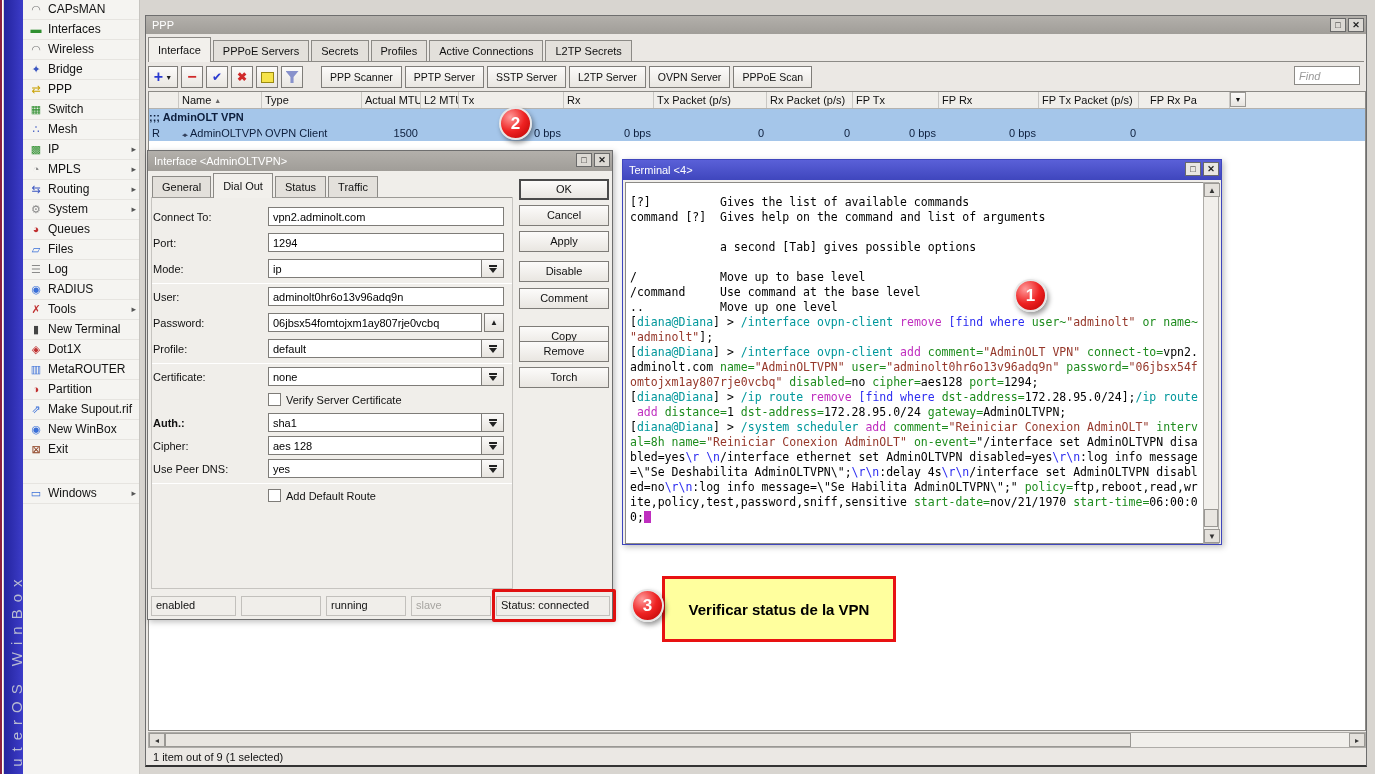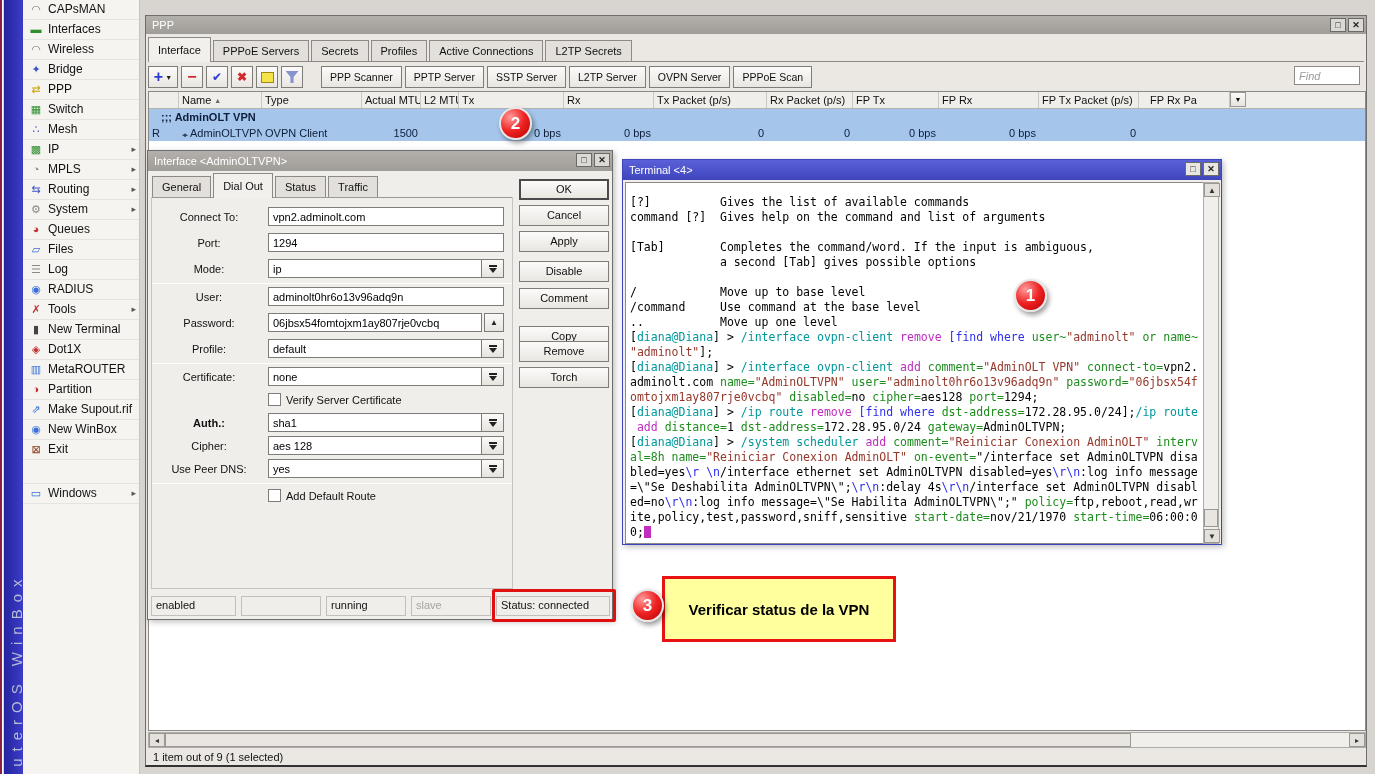--- a/index.html
+++ b/index.html
@@ -53,35 +53,35 @@
   .thead { display:flex; height:17px; background:#f0eeea; border-bottom:1px solid #b4b2ae; font-size:11px; color:#111; }
   .th { border-right:1px solid #c9c7c3; padding:1px 3px; white-space:nowrap; overflow:hidden; flex:none; display:flex; align-items:center; }
   .th .sort { font-size:7px; color:#666; margin-left:3px; }
   .th-filler { flex:1; }
   .colsel { width:16px; height:15px; border:1px solid #9a9894; background:linear-gradient(#fbfaf9,#e7e4df); font-size:7px; text-align:center; line-height:13px; flex:none; }
   .trow { display:flex; height:16px; font-size:11px; color:#0d1e3c; align-items:center; }
   .trow.selected { background:#a5c6ea; }
   .td { flex:none; padding:0 3px; white-space:nowrap; overflow:hidden; }
   .td.right { text-align:right; }
   .row-icon { font-size:7px; color:#33415c; letter-spacing:-1px; margin-right:3px; }
-  .comment-text { padding-left:12px; font-weight:bold; }
+  .comment-text { font-weight:bold; }
 
   .hscroll { position:absolute; left:2px; top:716px; width:1218px; height:16px; background:#f1efeb; border:1px solid #aeaca8; display:flex; }
   .sbtn { width:16px; height:14px; background:#e4e1dc; border:1px solid #9a9894; font-size:8px; line-height:13px; text-align:center; color:#333; flex:none; }
   .hthumb { height:14px; background:#e9e6e1; border:1px solid #9a9894; flex:none; width:966px; }
   .htrack { flex:1; }
   .statusbar { position:absolute; left:2px; top:734px; width:1218px; height:16px; font-size:11px; color:#111; padding:1px 5px; }
 
   
   .dialog { position:absolute; left:147px; top:150px; width:466px; height:470px; background:#f0eeea; border:1px solid #6e6e6e; box-shadow:2px 2px 6px rgba(0,0,0,.25); }
   .dialog .titlebar { height:20px; line-height:20px; }
   .dlg-tabs { position:absolute; left:4px; top:22px; height:25px; display:flex; align-items:flex-end; }
   .dlg-underline { position:absolute; left:3px; width:362px; top:46px; height:1px; background:#9c9a96; }
   .fields-box { position:absolute; left:3px; top:46px; width:362px; height:392px; border:1px solid #c6c4c0; border-top:none; }
-  .fld-label { position:absolute; left:5px; width:112px; font-size:11px; text-align:center; color:#111; }
+  .fld-label { position:absolute; left:5px; width:112px; font-size:11px; text-align:left; color:#111; }
   .fld-input { position:absolute; left:120px; height:19px; border:1px solid #7e7c78; background:#fff; font-size:11px; padding:0 4px; color:#000; font-family:"Liberation Sans",sans-serif; }
   .fld-drop { position:absolute; width:22px; height:19px; border:1px solid #7e7c78; border-left:none; background:linear-gradient(#fbfaf9,#e7e4df); display:flex; align-items:center; justify-content:center; }
   .ddglyph { width:8px; height:8px; position:relative; }
   .ddglyph::before { content:""; position:absolute; left:0; top:0; width:8px; height:2px; background:#222; }
   .ddglyph::after { content:""; position:absolute; left:0; top:3px; border-left:4px solid transparent; border-right:4px solid transparent; border-top:5px solid #222; }
   .upbtn { position:absolute; width:20px; height:19px; border:1px solid #7e7c78; background:linear-gradient(#fbfaf9,#e7e4df); font-size:8px; text-align:center; line-height:17px; color:#222; }
   .cbx { position:absolute; left:120px; display:flex; align-items:center; font-size:11px; color:#111; }
   .cbx .box { width:13px; height:13px; background:#fff; border:1px solid #7e7c78; margin-right:5px; }
   .fsep { position:absolute; left:4px; width:360px; height:1px; background:#d2d0cc; border-bottom:1px solid #fff; }
   .dlg-btn { position:absolute; left:371px; width:90px; height:21px; border:1px solid #7e7c78; background:linear-gradient(#fcfbfa,#e9e6e1); font-size:11px; text-align:center; line-height:19px; color:#111; }
@@ -407,21 +407,20 @@
       <span>Terminal &lt;4&gt;</span>
       <span class="tb-btns">
         <span class="wbtn">□</span>
         <span class="wbtn">✕</span>
       </span>
     </div>
     <div class="term-body" id="term-body">
         <div class="tline"><span>[?]          Gives the list of available commands</span></div>
         <div class="tline"><span>command [?]  Gives help on the command and list of arguments</span></div>
         <div class="tline">&nbsp;</div>
-        <div class="tline"><span>[Tab]        Completes the command/word. If the input is ambiguous,</span></div>
         <div class="tline"><span>             a second [Tab] gives possible options</span></div>
         <div class="tline">&nbsp;</div>
         <div class="tline"><span>/            Move up to base level</span></div>
         <div class="tline"><span>/command     Use command at the base level</span></div>
         <div class="tline"><span>..           Move up one level</span></div>
         <div class="tline"><span>[</span><span class="tk-t">diana@Diana</span><span>] &gt; </span><span class="tk-t">/interface ovpn-client </span><span class="tk-k">remove </span><span class="tk-b">[find where </span><span class="tk-g">user~</span><span class="tk-s">"adminolt"</span><span> </span><span class="tk-g">or</span><span> </span><span class="tk-g">name~</span></div>
         <div class="tline"><span class="tk-s">"adminolt"</span><span>];</span></div>
         <div class="tline"><span>[</span><span class="tk-t">diana@Diana</span><span>] &gt; </span><span class="tk-t">/interface ovpn-client </span><span class="tk-k">add </span><span class="tk-g">comment=</span><span class="tk-s">"AdminOLT VPN"</span><span> </span><span class="tk-g">connect-to=</span><span>vpn2.</span></div>
         <div class="tline"><span>adminolt.com </span><span class="tk-g">name=</span><span class="tk-s">"AdminOLTVPN"</span><span> </span><span class="tk-g">user=</span><span class="tk-s">"adminolt0hr6o13v96adq9n"</span><span> </span><span class="tk-g">password=</span><span class="tk-s">"06jbsx54f</span></div>
         <div class="tline"><span class="tk-s">omtojxm1ay807rje0vcbq"</span><span> </span><span class="tk-g">disabled=</span><span>no </span><span class="tk-g">cipher=</span><span>aes128 </span><span class="tk-g">port=</span><span>1294;</span></div>

